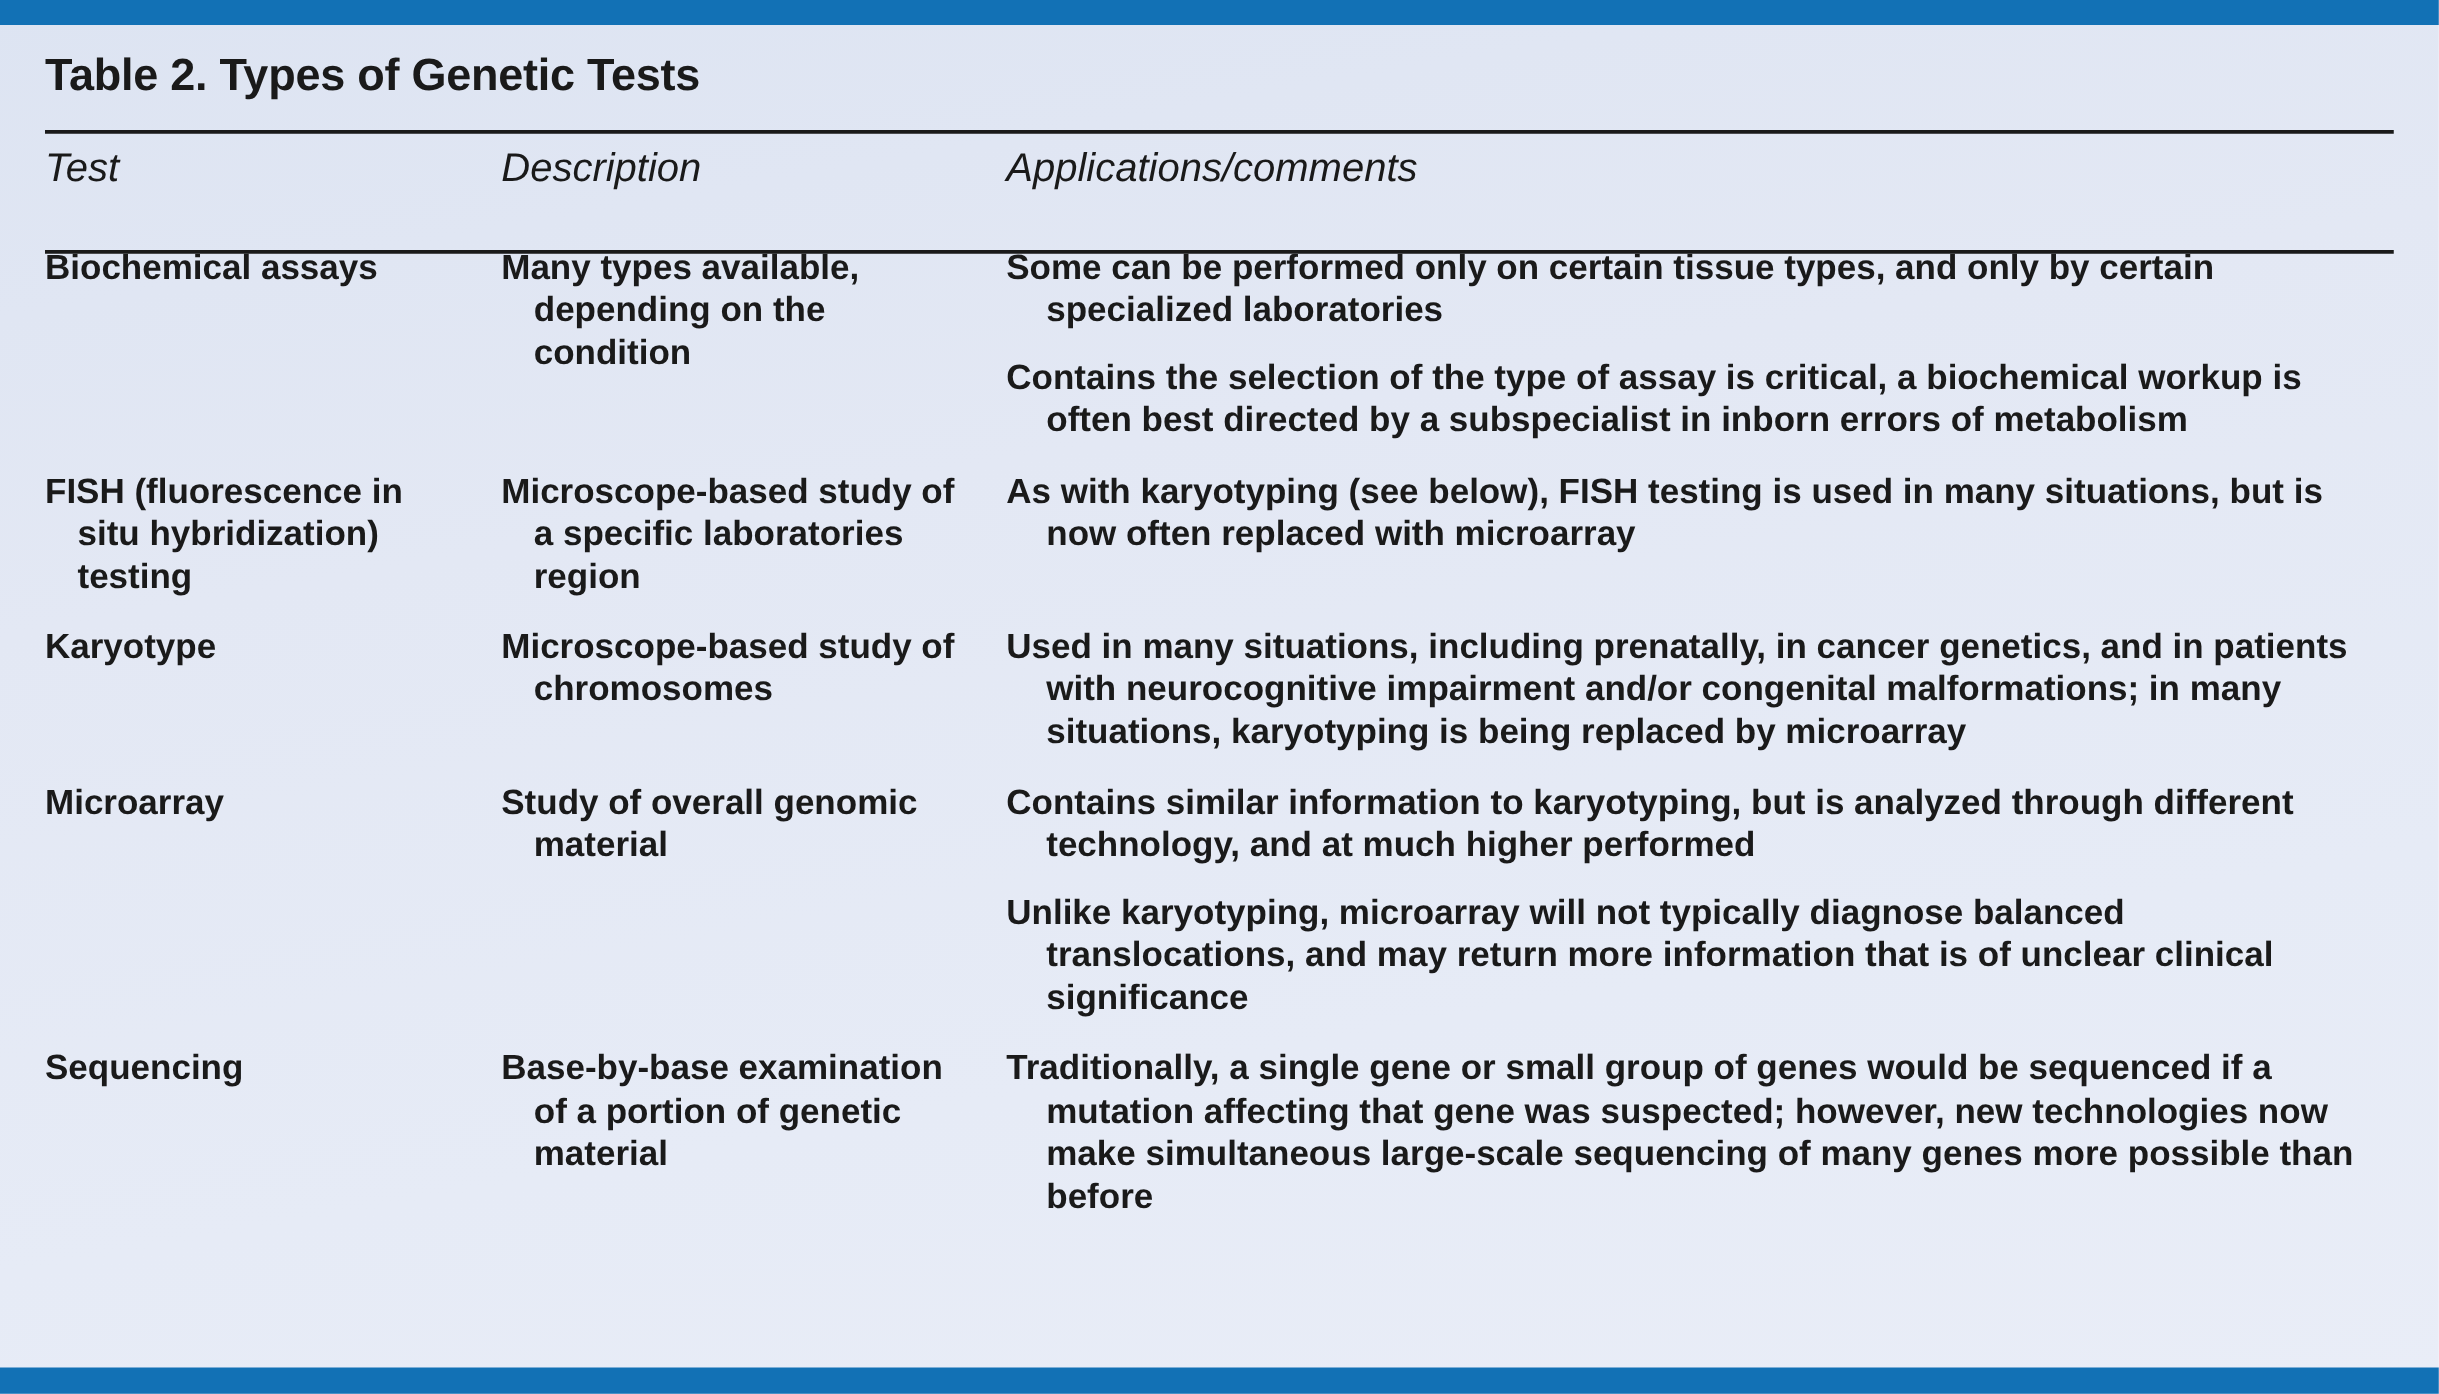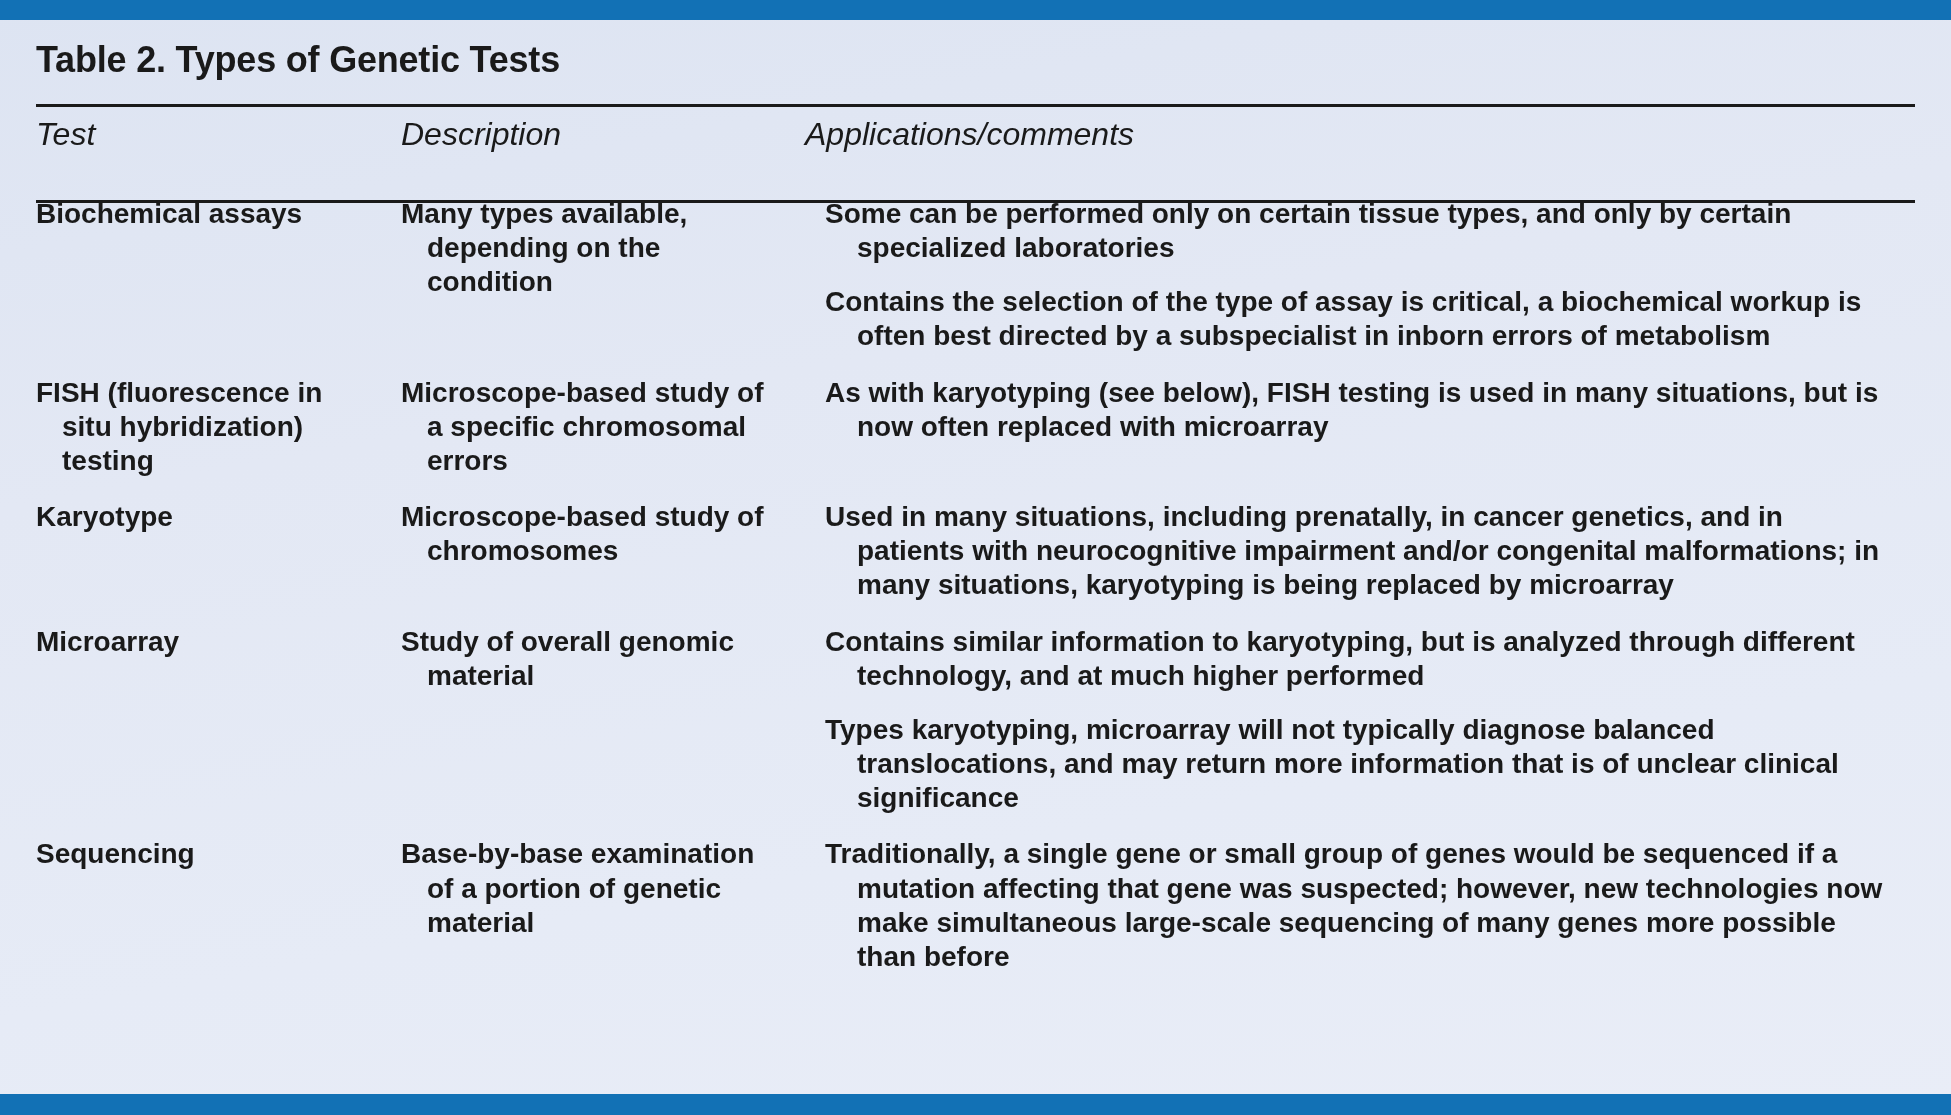--- a/index.html
+++ b/index.html
@@ -117,21 +117,20 @@
     text-indent: -26px;
     font-weight: bold;
   }
   .para + .para {
     margin-top: 20px;
   }
 
   .cell-app .para {
     padding-left: 32px;
     text-indent: -32px;
-    margin-left: 20px;
   }
 </style>
 </head>
 <body>
 
 <div id="page">
 
   <div class="rule-top"></div>
 
   <div class="content">
@@ -165,21 +164,21 @@
             <td class="cell-app">
               <p class="para">Some can be performed only on certain tissue types, and only by certain specialized laboratories</p>
               <p class="para">Contains the selection of the type of assay is critical, a biochemical workup is often best directed by a subspecialist in inborn errors of metabolism</p>
             </td>
           </tr>
           <tr class="data-row">
             <td class="cell-test">
               <p class="para">FISH (fluorescence in situ hybridization) testing</p>
             </td>
             <td class="cell-desc">
-              <p class="para">Microscope-based study of a specific chromosomal errors</p>
+              <p class="para">Microscope-based study of a specific laboratories region</p>
             </td>
             <td class="cell-app">
               <p class="para">As with karyotyping (see below), FISH testing is used in many situations, but is now often replaced with microarray</p>
             </td>
           </tr>
           <tr class="data-row">
             <td class="cell-test">
               <p class="para">Karyotype</p>
             </td>
             <td class="cell-desc">
@@ -191,21 +190,21 @@
           </tr>
           <tr class="data-row">
             <td class="cell-test">
               <p class="para">Microarray</p>
             </td>
             <td class="cell-desc">
               <p class="para">Study of overall genomic material</p>
             </td>
             <td class="cell-app">
               <p class="para">Contains similar information to karyotyping, but is analyzed through different technology, and at much higher performed</p>
-              <p class="para">Types karyotyping, microarray will not typically diagnose balanced translocations, and may return more information that is of unclear clinical significance</p>
+              <p class="para">Unlike karyotyping, microarray will not typically diagnose balanced translocations, and may return more information that is of unclear clinical significance</p>
             </td>
           </tr>
           <tr class="data-row">
             <td class="cell-test">
               <p class="para">Sequencing</p>
             </td>
             <td class="cell-desc">
               <p class="para">Base-by-base examination of a portion of genetic material</p>
             </td>
             <td class="cell-app">

